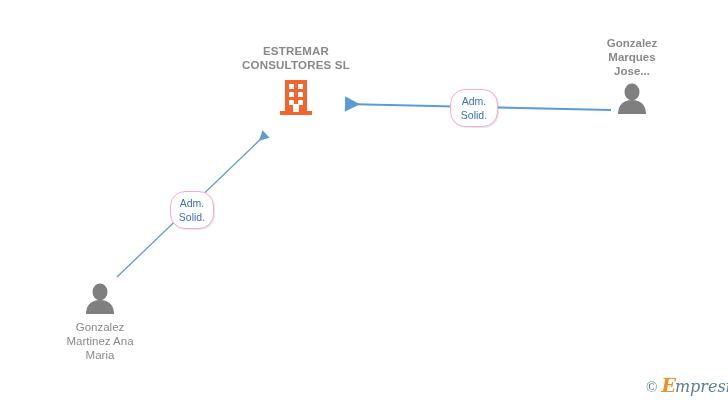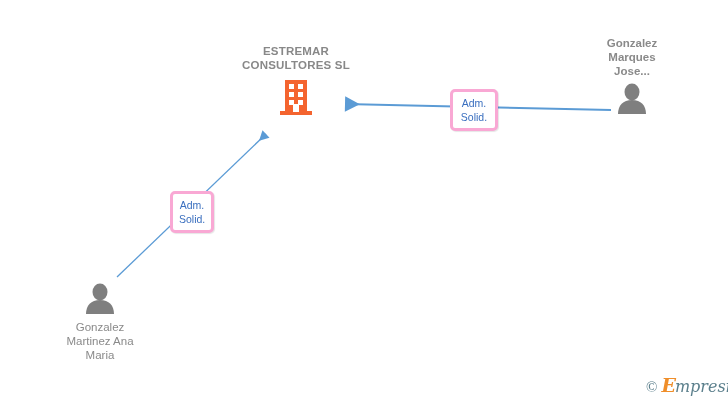--- a/index.html
+++ b/index.html
@@ -72,22 +72,22 @@
     display: flex;
     justify-content: center;
   }
   .person-node.right .person-icon-wrap { margin-top: 5px; }
   .person-node.left  .person-icon-wrap { margin-bottom: 5px; }
 
   
   .rel-label {
     position: absolute;
     box-sizing: border-box;
-    border: 3px solid #f9a8d4;
-    border-radius: 5px;
+    border: 1px solid #f9a8d4;
+    border-radius: 15px;
     background: #ffffff;
     color: #3a6fbf;
     font-size: 10.5px;
     line-height: 14px;
     text-align: center;
     padding: 4px 6px 4px 6px;
     white-space: pre-line;
     box-shadow: 1px 1px 1px rgba(0,0,0,0.10);
   }
   .rel-label.r1 { left: 450px; top: 89px; width: 48px; }

